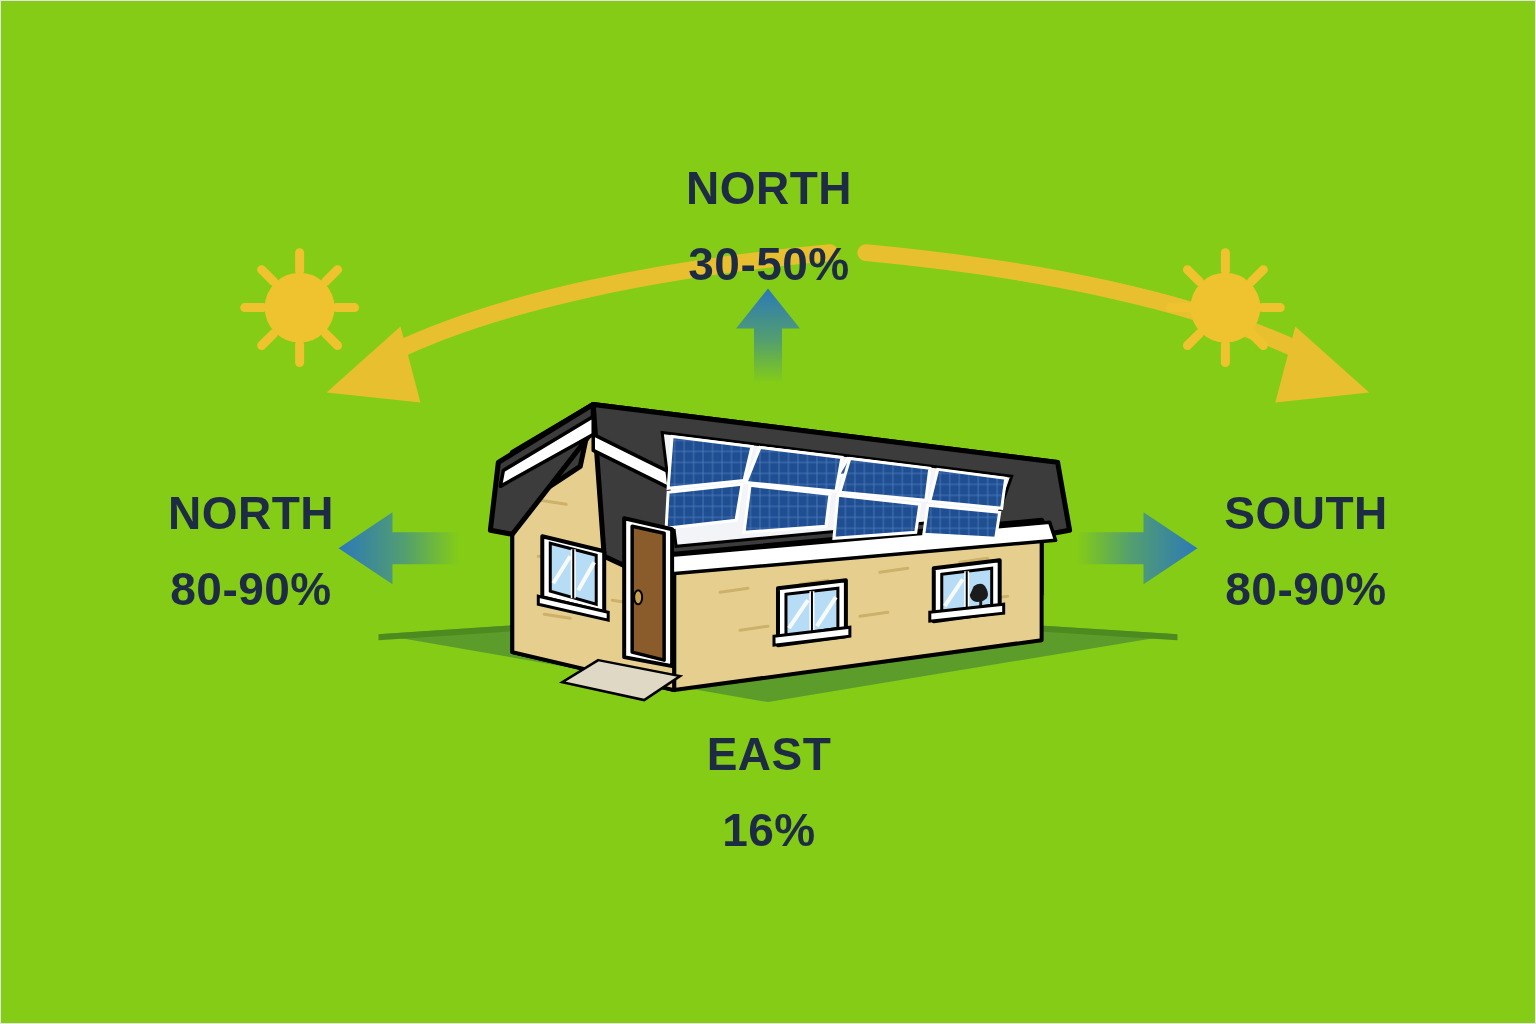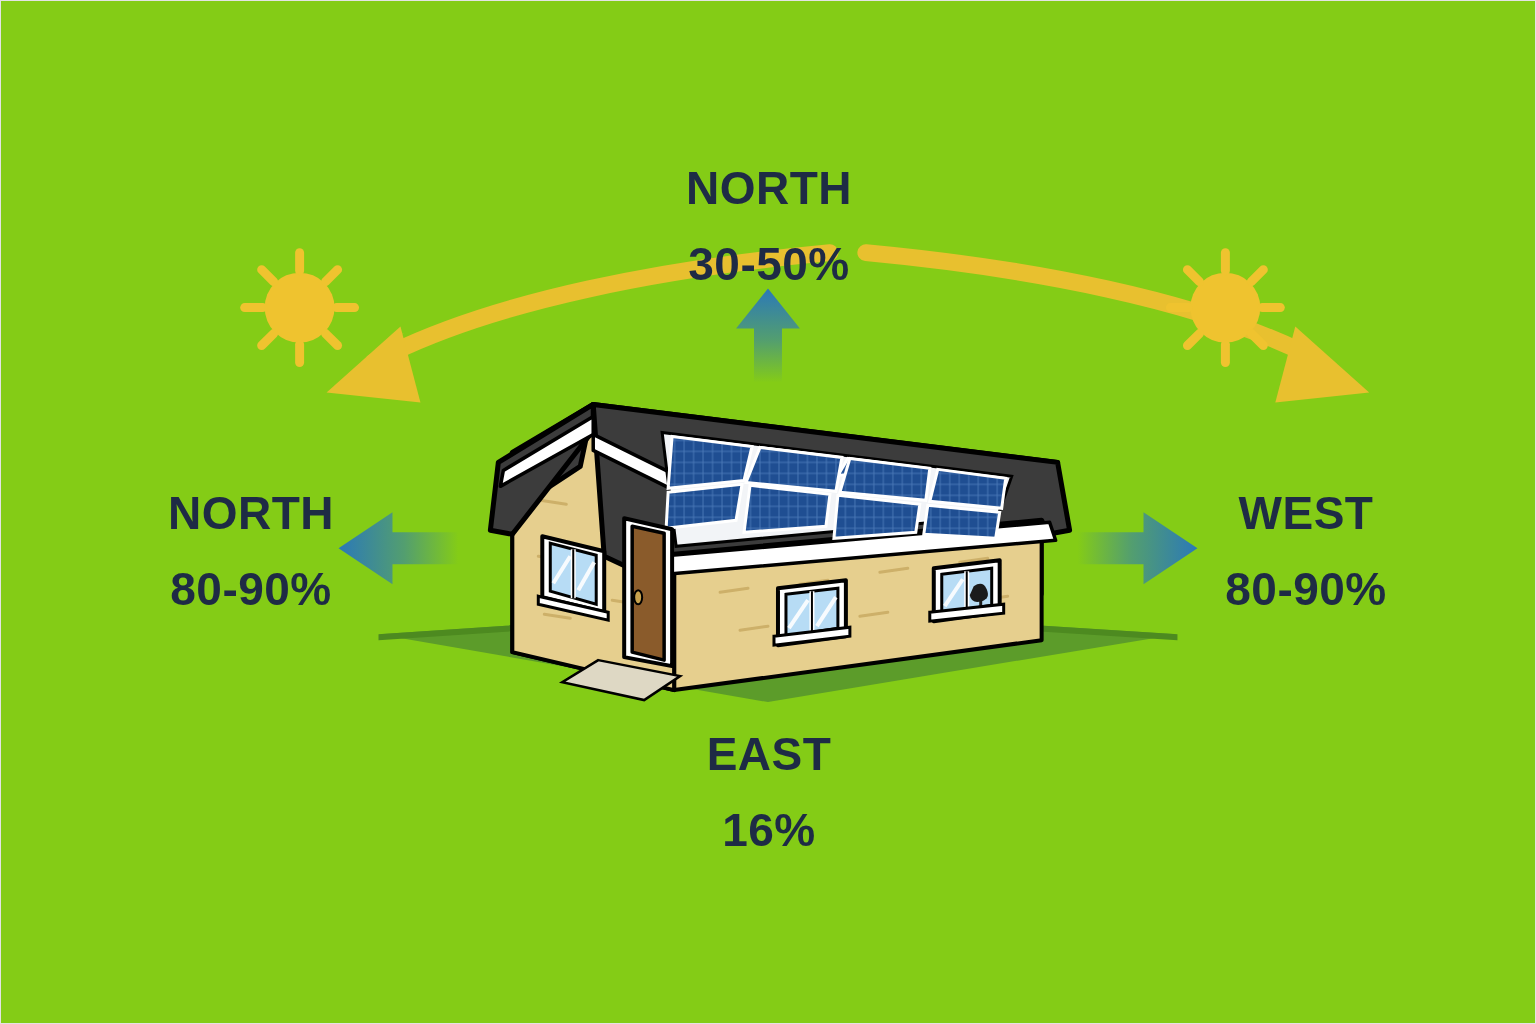--- a/index.html
+++ b/index.html
@@ -222,21 +222,21 @@
 
     </g>
   </svg>
 
   <div class="label" id="label-north">
     <span class="dir">NORTH</span>
     <span class="pct">30-50%</span>
   </div>
 
   <div class="label" id="label-east">
-    <span class="dir">WEST</span>
+    <span class="dir">SOUTH</span>
     <span class="pct">80-90%</span>
   </div>
 
   <div class="label" id="label-south">
     <span class="dir">EAST</span>
     <span class="pct">16%</span>
   </div>
 
   <div class="label" id="label-west">
     <span class="dir">NORTH</span>

